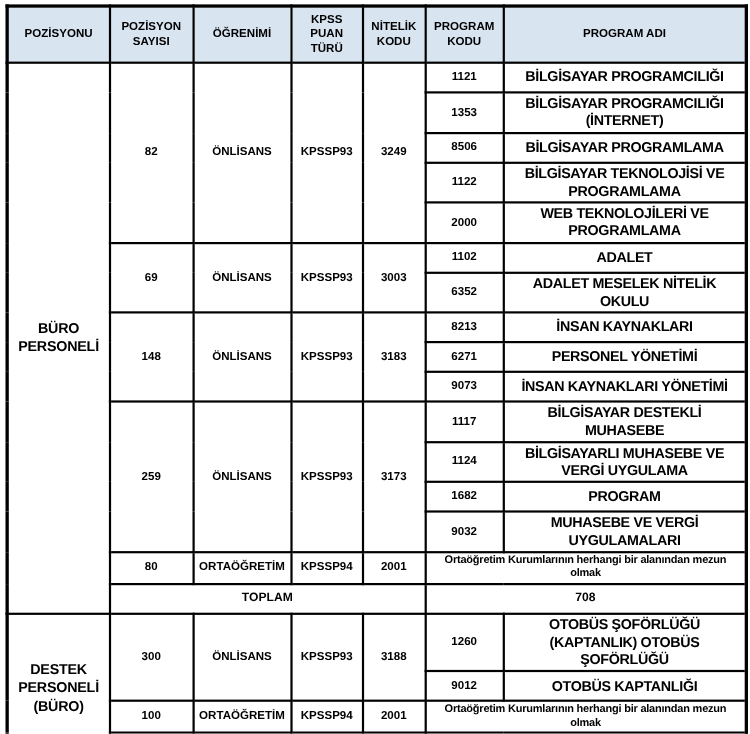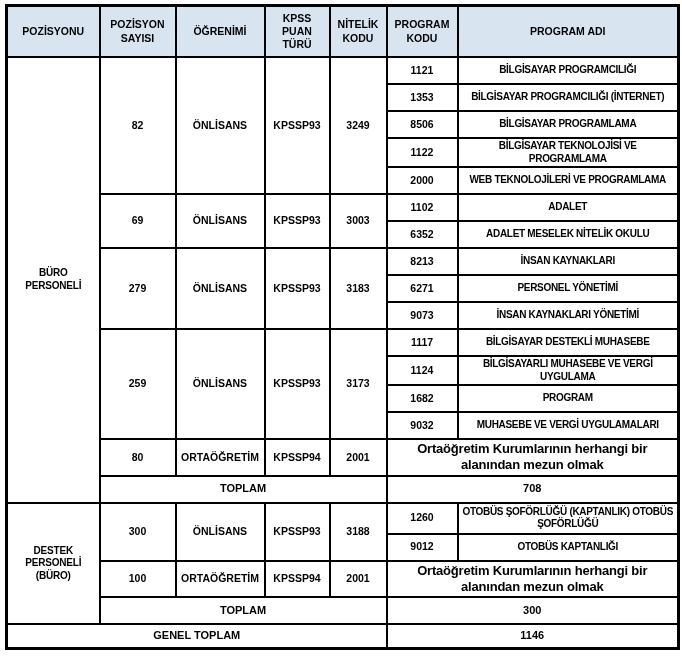--- a/index.html
+++ b/index.html
@@ -31,23 +31,23 @@
     word-wrap: break-word;
   }
   .pos-table thead th {
     background: #d9e4f1;
     height: 47px;
     font-size: 10.5px;
   }
   .pos-table tr { height: 27px; }
   tr.rh-tall { height: 31px; }
   tr.rh-grand { height: 24px; }
-  td.program-name { font-size: 10px; letter-spacing: -0.3px; }
-  td.note-cell { font-size: 13px; letter-spacing: -0.2px; }
-  td.position-cell { font-size: 10px; letter-spacing: -0.2px; }
+  td.program-name { font-size: 13px; letter-spacing: -0.3px; }
+  td.note-cell { font-size: 10px; letter-spacing: -0.2px; }
+  td.position-cell { font-size: 13px; letter-spacing: -0.2px; }
   td.total-label, td.total-value, td.grand-label, td.grand-value { font-size: 11px; }
 </style>
 </head>
 <body>
 
 <div class="page">
   <table class="pos-table">
     <colgroup>
       <col style="width:93px">
       <col style="width:76px">
@@ -103,21 +103,21 @@
         <td rowspan="2">3003</td>
         <td>1102</td>
         <td class="program-name">ADALET</td>
       </tr>
       <tr>
         <td>6352</td>
         <td class="program-name">ADALET MESELEK NİTELİK OKULU</td>
       </tr>
 
       <tr>
-        <td rowspan="3">279</td>
+        <td rowspan="3">148</td>
         <td rowspan="3">ÖNLİSANS</td>
         <td rowspan="3">KPSSP93</td>
         <td rowspan="3">3183</td>
         <td>8213</td>
         <td class="program-name">İNSAN KAYNAKLARI</td>
       </tr>
       <tr>
         <td>6271</td>
         <td class="program-name">PERSONEL YÖNETİMİ</td>
       </tr>

